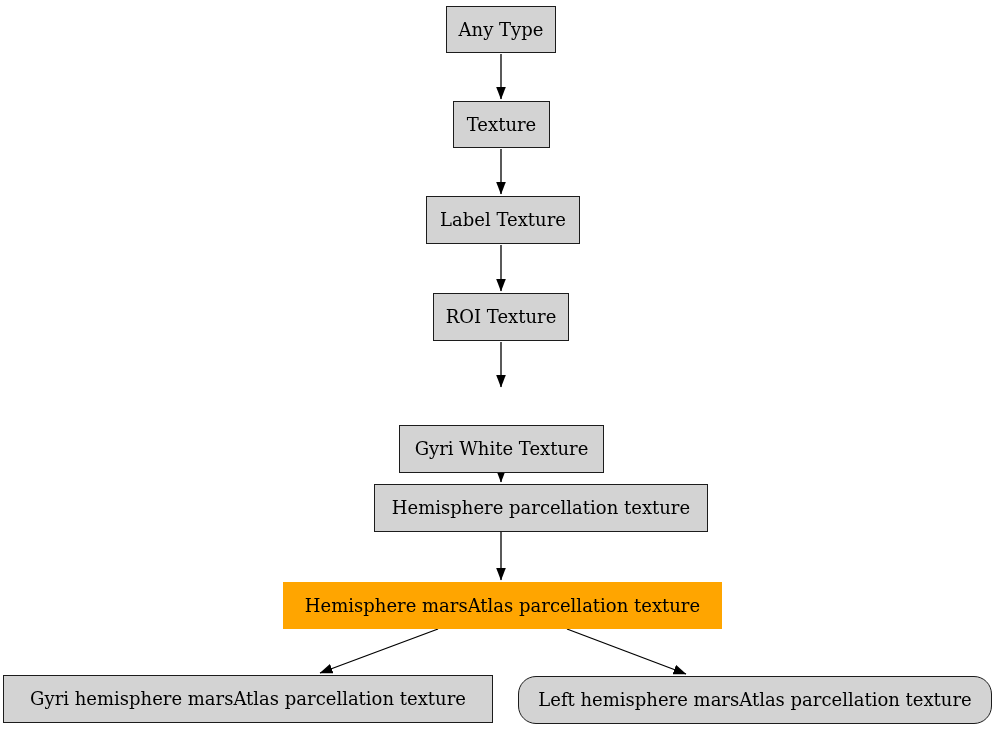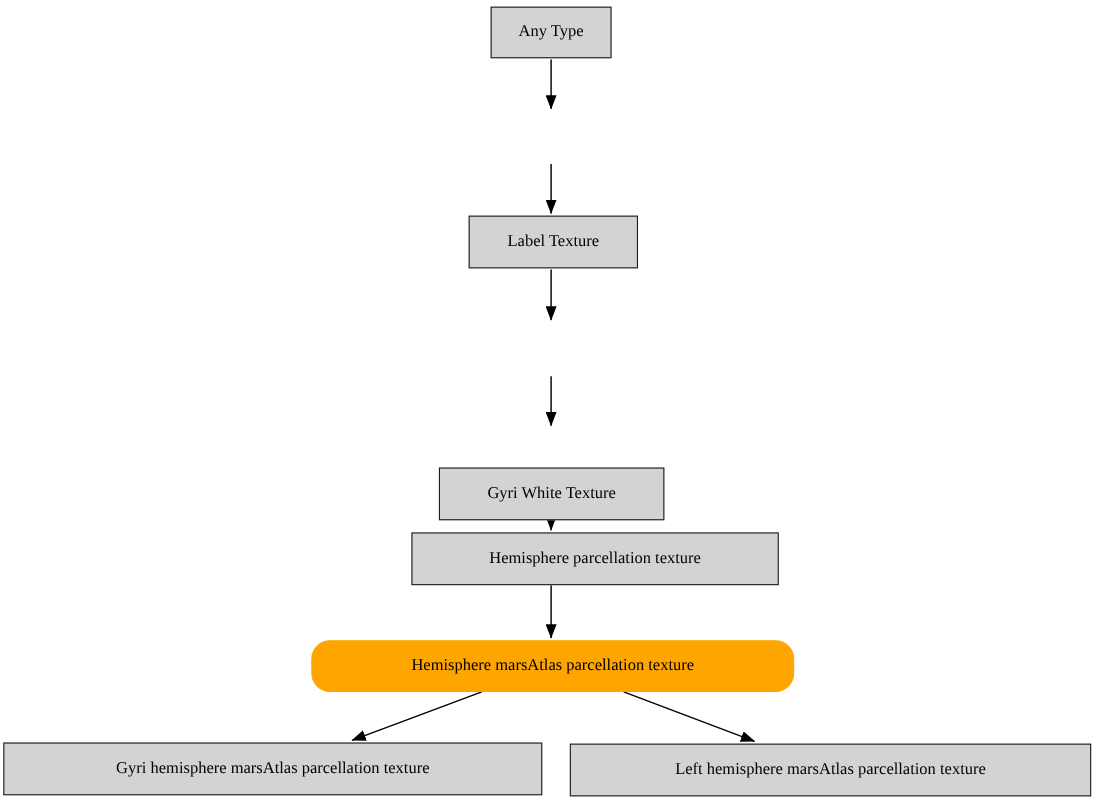--- a/index.html
+++ b/index.html
@@ -23,30 +23,28 @@
   }
   .node {
     position: absolute;
     box-sizing: border-box;
     display: flex;
     align-items: center;
     justify-content: center;
     background: var(--node-fill, #d3d3d3);
     border: 1.5px solid var(--node-border, #1c1c1c);
     color: #000000;
-    font-size: 15px;
+    font-size: 18px;
     line-height: 1;
     white-space: nowrap;
     text-align: center;
-    font-family: Liberation Serif, serif;
   }
   .node.highlighted {
     background: var(--highlight-fill, #ffa500);
     border-color: var(--highlight-fill, #ffa500);
-    border-radius: 17px;
   }
   .edge-line {
     stroke: var(--edge-color, #000000);
     stroke-width: 1.3;
     fill: none;
   }
   .arrow-head {
     fill: var(--edge-color, #000000);
   }
 </style>
@@ -66,27 +64,29 @@
     <line class="edge-line" x1="501" y1="245" x2="501" y2="291" marker-end="url(#arrow)"></line>
     <line class="edge-line" x1="501" y1="342" x2="501" y2="387" marker-end="url(#arrow)"></line>
     <line class="edge-line" x1="501" y1="437" x2="501" y2="482" marker-end="url(#arrow)"></line>
     <line class="edge-line" x1="501" y1="532" x2="501" y2="580" marker-end="url(#arrow)"></line>
     <line class="edge-line" x1="438" y1="629" x2="320" y2="673" marker-end="url(#arrow)"></line>
     <line class="edge-line" x1="567" y1="629" x2="686" y2="674" marker-end="url(#arrow)"></line>
   </svg>
 
   <div class="node" style="left:446px; top:6px; width:110px; height:47px;">Any Type</div>
 
+  <div class="node" style="left:453px; top:101px; width:97px; height:47px;">Texture</div>
 
   <div class="node" style="left:426px; top:196px; width:154px; height:48px;">Label Texture</div>
 
+  <div class="node" style="left:433px; top:293px; width:136px; height:48px;">ROI Texture</div>
 
   <div class="node" style="left:399px; top:389px; width:205px; height:48px;margin-top:36px;">Gyri White Texture</div>
 
   <div class="node" style="left:334px; top:484px; width:334px; height:48px;margin-left:40px;">Hemisphere parcellation texture</div>
 
   <div class="node highlighted" style="left:283px; top:582px; width:439px; height:47px;">Hemisphere marsAtlas parcellation texture</div>
 
   <div class="node" style="left:3px; top:675px; width:490px; height:48px;">Gyri hemisphere marsAtlas parcellation texture</div>
 
-  <div class="node" style="left:518px; top:676px; width:474px; height:48px;">Left hemisphere marsAtlas parcellation texture</div>
+  <div class="node" style="left:518px; top:676px; width:474px; height:48px;border-radius:18px;">Left hemisphere marsAtlas parcellation texture</div>
 
 </div>
 
 </body></html>

